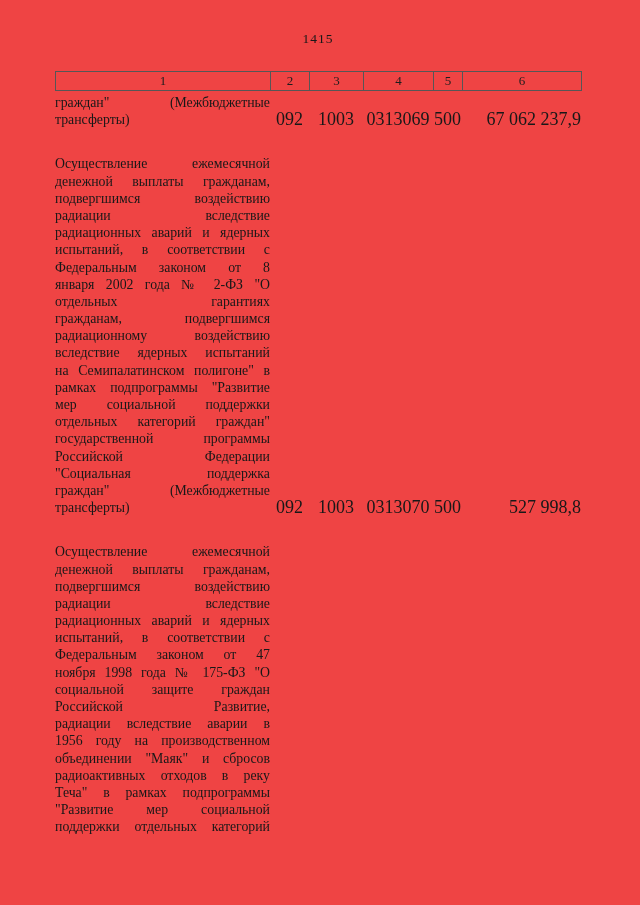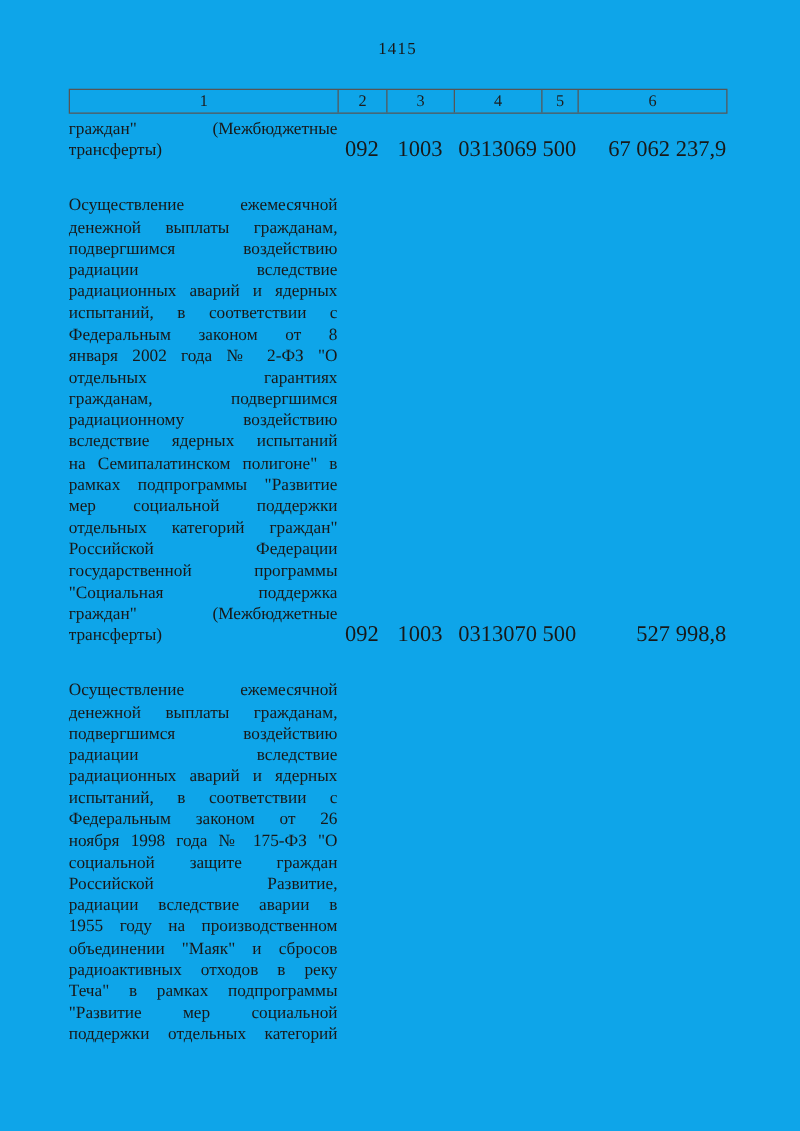--- a/index.html
+++ b/index.html
@@ -4,21 +4,21 @@
 <style>
   html, body {
     margin: 0;
     padding: 0;
     background: #ffffff;
   }
   .page {
     position: relative;
     width: 640px;
     height: 905px;
-    background: #0ea5e9;
+    background: #ef4444;
     font-family: "Liberation Serif", "DejaVu Serif", serif;
     color: #181818;
     overflow: hidden;
   }
   .page-number {
     position: absolute;
     top: 31px;
     left: 0;
     width: 636px;
     text-align: center;
@@ -123,46 +123,46 @@
             <div class="line">Федеральным законом от 8</div>
             <div class="line">января 2002 года № 2-ФЗ "О</div>
             <div class="line">отдельных гарантиях</div>
             <div class="line">гражданам, подвергшимся</div>
             <div class="line">радиационному воздействию</div>
             <div class="line">вследствие ядерных испытаний</div>
             <div class="line">на Семипалатинском полигоне" в</div>
             <div class="line">рамках подпрограммы "Развитие</div>
             <div class="line">мер социальной поддержки</div>
             <div class="line">отдельных категорий граждан"</div>
+            <div class="line">государственной программы</div>
             <div class="line">Российской Федерации</div>
-            <div class="line">государственной программы</div>
             <div class="line">"Социальная поддержка</div>
             <div class="line">граждан" (Межбюджетные</div>
             <div class="line last">трансферты)</div>
           </div>
           <div class="val">092</div>
           <div class="val">1003</div>
           <div class="val">0313070</div>
           <div class="val">500</div>
           <div class="val amount">527 998,8</div>
         </div>
         <div class="row">
           <div class="name-cell">
             <div class="line">Осуществление ежемесячной</div>
             <div class="line">денежной выплаты гражданам,</div>
             <div class="line">подвергшимся воздействию</div>
             <div class="line">радиации вследствие</div>
             <div class="line">радиационных аварий и ядерных</div>
             <div class="line">испытаний, в соответствии с</div>
-            <div class="line">Федеральным законом от 26</div>
+            <div class="line">Федеральным законом от 47</div>
             <div class="line">ноября 1998 года № 175-ФЗ "О</div>
             <div class="line">социальной защите граждан</div>
             <div class="line">Российской Развитие,</div>
             <div class="line">радиации вследствие аварии в</div>
-            <div class="line">1955 году на производственном</div>
+            <div class="line">1956 году на производственном</div>
             <div class="line">объединении "Маяк" и сбросов</div>
             <div class="line">радиоактивных отходов в реку</div>
             <div class="line">Теча" в рамках подпрограммы</div>
             <div class="line">"Развитие мер социальной</div>
             <div class="line">поддержки отдельных категорий</div>
           </div>
           <div class="val"></div>
           <div class="val"></div>
           <div class="val"></div>
           <div class="val"></div>

